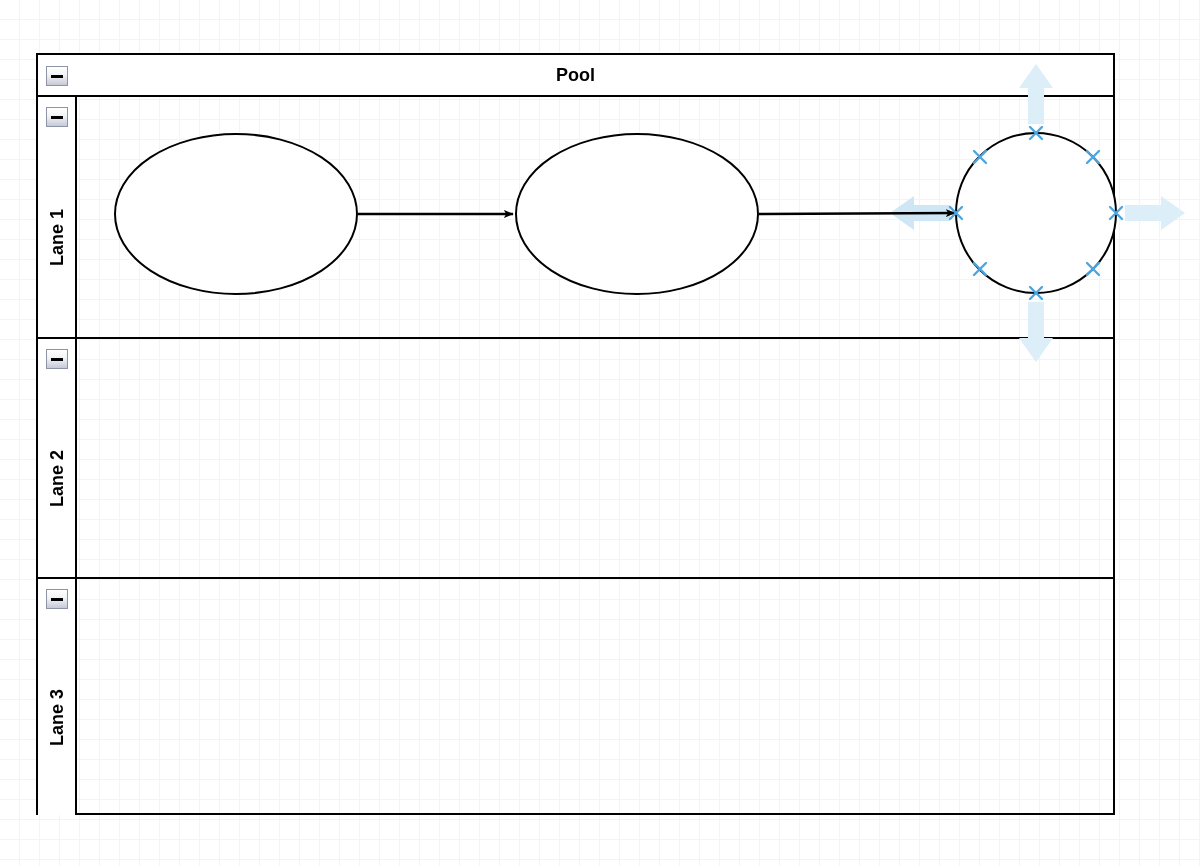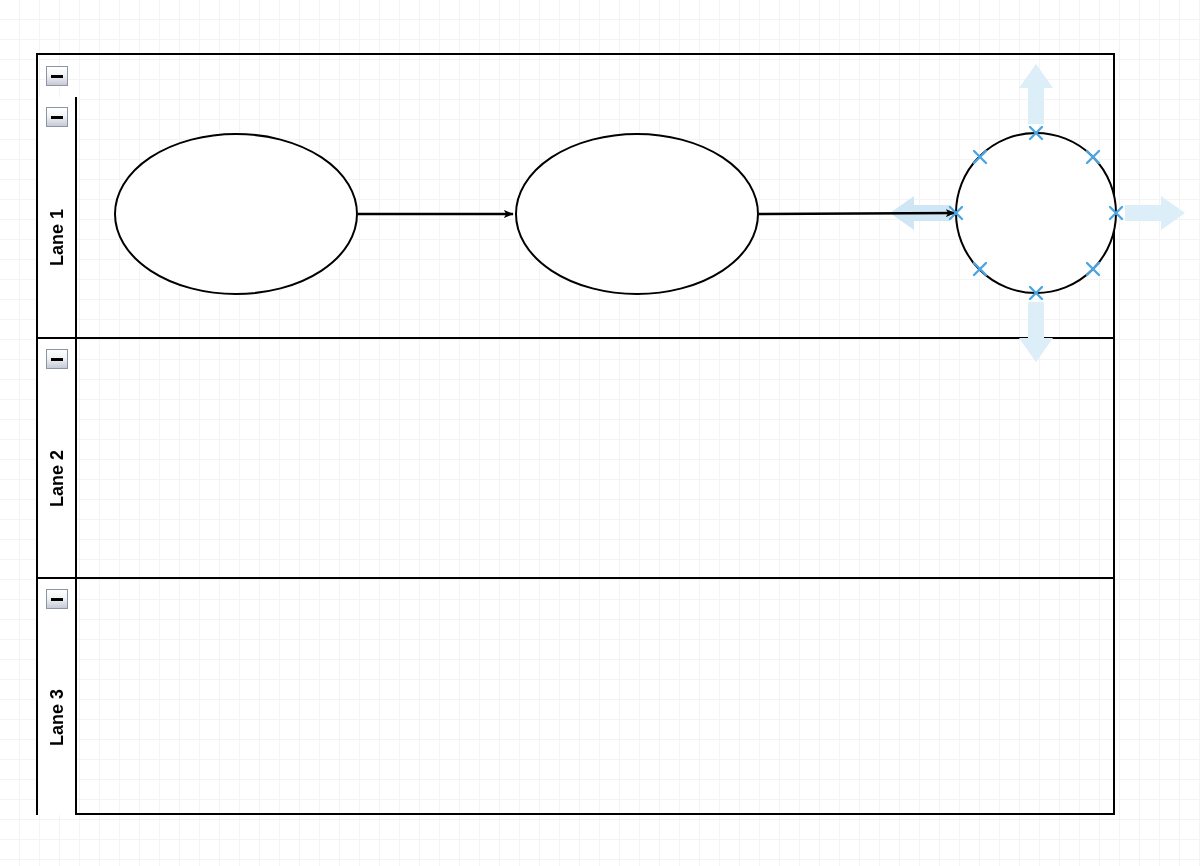--- a/index.html
+++ b/index.html
@@ -147,20 +147,23 @@
   }
   #shapes .hit { pointer-events: auto; }
 </style>
 </head>
 <body>
 
 <div id="canvas">
 
   <div id="pool">
 
+    <div id="pool-header">
+      <span id="pool-title">Pool</span>
+    </div>
 
     <div class="collapse-btn" id="pool-collapse">
       <span class="bar"></span>
     </div>
 
     <div class="lane" id="lane-1" style="top:42px; height:240px;">
       <div class="lane-label-col">
         <div class="collapse-btn lane-collapse">
           <span class="bar"></span>
         </div>

